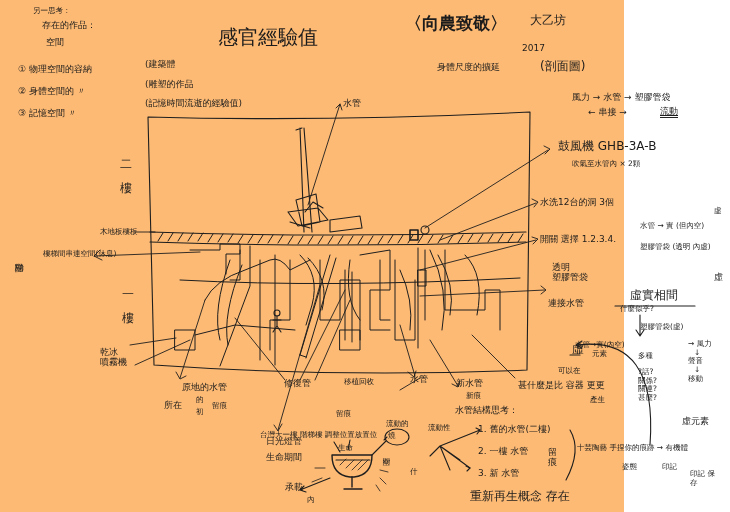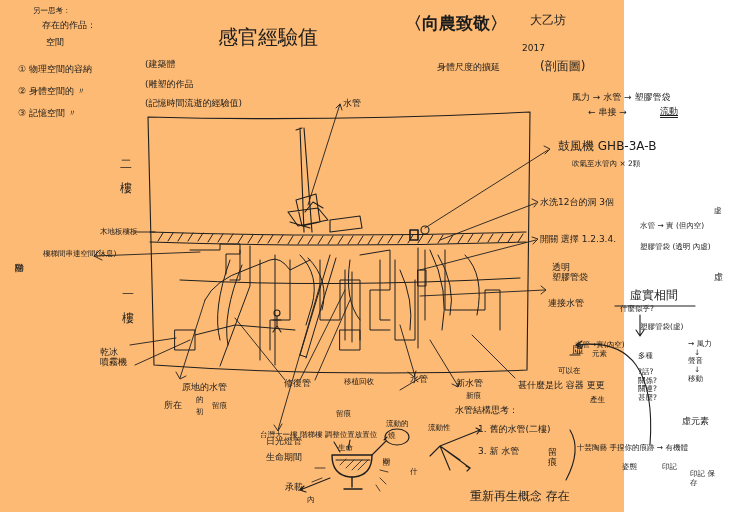--- a/index.html
+++ b/index.html
@@ -193,20 +193,21 @@
     <span>關連?</span>
     <span>甚麼?</span>
   </div>
 
   <div class="lbl xs" style="left:558px;top:367px;">可以在</div>
   <div class="lbl sm" style="left:518px;top:380px;">甚什麼是比 容器 更更</div>
   <div class="lbl xs" style="left:590px;top:396px;">產生</div>
   <div class="lbl sm" style="left:455px;top:405px;">水管結構思考：</div>
   <div class="lbl sm stack" style="left:478px;top:424px;">
     <span style="height:22px;">1. 舊的水管(二樓)</span>
+    <span style="height:22px;">2. 一樓 水管</span>
     <span>3. 新 水管</span>
   </div>
   <div class="lbl sm stack" style="left:548px;top:447px;">
     <span>留</span>
     <span>痕</span>
   </div>
   <div class="lbl xs" style="left:577px;top:444px;">十芸陶藝 手捏你的痕跡 → 有機體</div>
   <div class="lbl xs" style="left:622px;top:463px;">姿態</div>
   <div class="lbl xs" style="left:662px;top:463px;">印記</div>
   <div class="lbl xs" style="left:690px;top:470px;width:30px;white-space:normal;">印記 保存</div>

